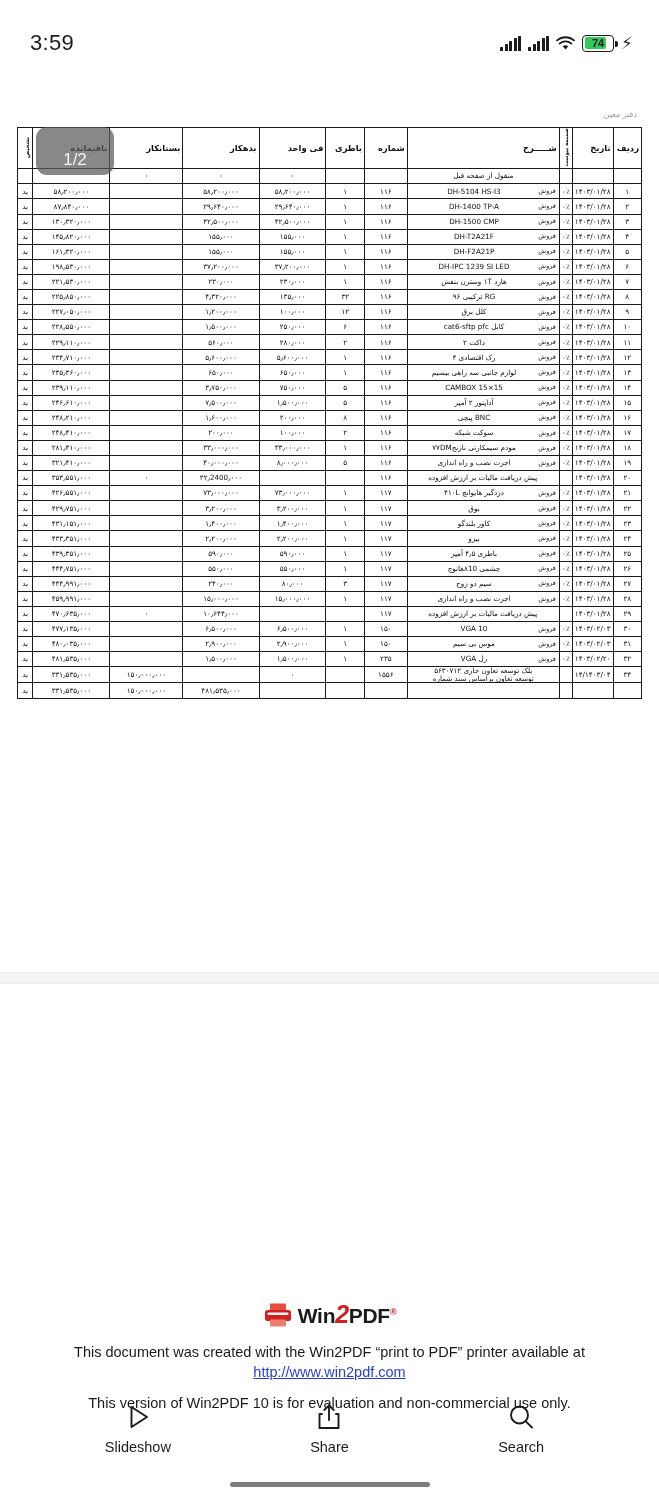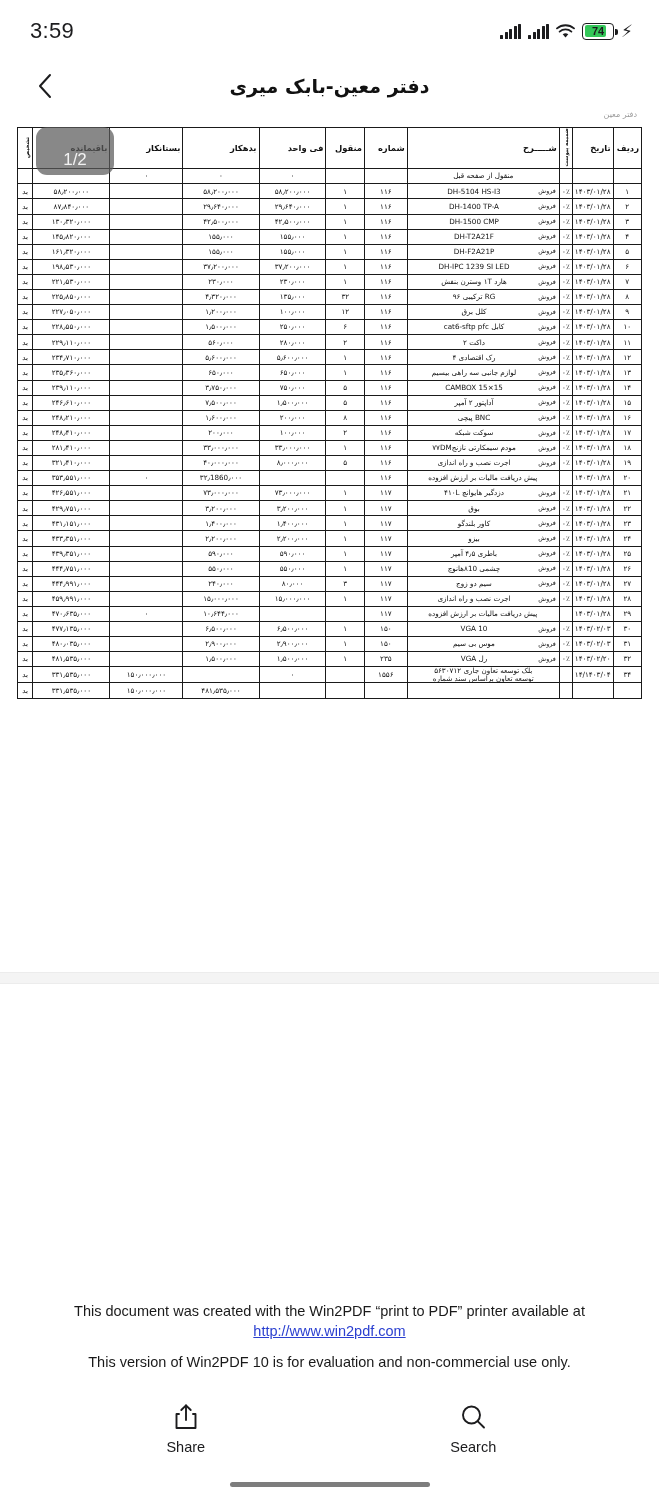--- a/index.html
+++ b/index.html
@@ -16,21 +16,21 @@
     position: relative;
     width: 659px;
     height: 1500px;
     background: #ffffff;
     overflow: hidden;
   }
 
   
   .statusbar {
     position: absolute;
-    top: 0; left: 0; right: 0;
+    top: 12px; left: 0; right: 0;
     height: 62px;
     display: flex;
     align-items: center;
     justify-content: space-between;
     padding: 0 26px 0 30px;
     direction: ltr;
   }
   .status-time {
     font-size: 22px;
     color: #1c1c1e;
@@ -347,28 +347,20 @@
         </svg>
       </div>
       <div class="battery">
         <div class="battery-fill" style="width:21px"></div>
         <div class="battery-num">74</div>
       </div>
       <div class="bolt">⚡</div>
     </div>
   </div>
 
-  <div class="navbar">
-    <div class="back-btn">
-      <svg width="16" height="26" viewBox="0 0 16 26">
-        <path d="M13 2 L3 13 L13 24" stroke="#1c1c1e" stroke-width="2" fill="none" stroke-linecap="round" stroke-linejoin="round"></path>
-      </svg>
-    </div>
-    <div class="nav-title">دفتر معین-بابک میری</div>
-  </div>
 
   <div class="doc">
     <div class="doc-topstrip">دفتر معین</div>
 
     <table class="ledger">
       <colgroup>
         <col class="c-radif">
           <col class="c-tarikh">
           <col class="c-zamime">
           <col class="c-sharh">
@@ -380,21 +372,21 @@
           <col class="c-baghi">
           <col class="c-tash">
       </colgroup>
       <thead>
         <tr>
           <th>ردیف</th>
           <th>تاریخ</th>
           <th><span class="vert">ضمیمه پیوست</span></th>
           <th>شـــــرح</th>
           <th>شماره</th>
-          <th>منقول</th>
+          <th>باطری</th>
           <th>فی واحد</th>
           <th>بدهکار</th>
           <th>بستانکار</th>
           <th>باقیمانده</th>
           <th><span class="vert">تشخیص</span></th>
         </tr>
       </thead>
       <tbody>
         <tr class="row-carry">
           <td></td>
@@ -758,21 +750,21 @@
             <td class="cell-c"></td>
             <td class="cell-sharh">
               <div class="sharh-wrap">
                 <span class="sharh-tag"></span>
                 <span class="sharh-main">پیش دریافت مالیات بر ارزش افزوده</span>
               </div>
             </td>
             <td class="cell-c">١١۶</td>
             <td class="cell-c"></td>
             <td class="cell-num"></td>
-            <td class="cell-num">٣٢٫1860٫٠٠٠</td>
+            <td class="cell-num">٣٢٫2400٫٠٠٠</td>
             <td class="cell-num">٠</td>
             <td class="cell-num">٣۵٣٫۵۵١٫٠٠٠</td>
             <td class="cell-c">بد</td>
           </tr>
           <tr>
             <td class="cell-c">٢١</td>
             <td class="cell-date">١۴٠٣/٠١/٢٨</td>
             <td class="cell-c">٪٠</td>
             <td class="cell-sharh">
               <div class="sharh-wrap">
@@ -1018,28 +1010,47 @@
         </tbody>
     </table>
 
     <div class="page-badge">1/2</div>
 
   </div>
 
   <div class="band"></div>
 
   <div class="w2p">
+    <div class="w2p-logo">
+      <div class="printer">
+        <svg width="30" height="26" viewBox="0 0 30 26">
+          <rect x="7" y="1.5" width="16" height="7" rx="1" fill="#e74c3c"></rect>
+          <rect x="2" y="8" width="26" height="11" rx="2.5" fill="#d32020"></rect>
+          <rect x="4.5" y="10.5" width="21" height="2.4" rx="1" fill="#f5f5f5"></rect>
+          <rect x="7" y="17.5" width="16" height="7" rx="1" fill="#ef7e6e"></rect>
+        </svg>
+      </div>
+      <div class="w2p-word">
+        <span>Win</span><span class="two">2</span><span>PDF</span><span class="reg">®</span>
+      </div>
+    </div>
     <div class="w2p-line">This document was created with the Win2PDF “print to PDF” printer available at</div>
     <a class="w2p-link" href="#">http://www.win2pdf.com</a>
     <div class="w2p-line">This version of Win2PDF 10 is for evaluation and non-commercial use only.</div>
   </div>
 
   <div class="toolbar">
 
 
+    <div class="tb-item">
+      <svg class="tb-icon" viewBox="0 0 30 30">
+        <path d="M8.5 5 L24 15 L8.5 25 Z" fill="none" stroke="#1c1c1e" stroke-width="1.9" stroke-linejoin="round"></path>
+      </svg>
+      <span class="tb-label">Slideshow</span>
+    </div>
 
     <div class="tb-item">
       <svg class="tb-icon" viewBox="0 0 30 30">
         <path d="M15 3.5 L15 18" stroke="#1c1c1e" stroke-width="1.9" stroke-linecap="round"></path>
         <path d="M10.3 8 L15 3.3 L19.7 8" stroke="#1c1c1e" stroke-width="1.9" fill="none" stroke-linecap="round" stroke-linejoin="round"></path>
         <path d="M8 12 L5.5 12 L5.5 26 L24.5 26 L24.5 12 L22 12" stroke="#1c1c1e" stroke-width="1.9" fill="none" stroke-linecap="round" stroke-linejoin="round"></path>
       </svg>
       <span class="tb-label">Share</span>
     </div>
 

